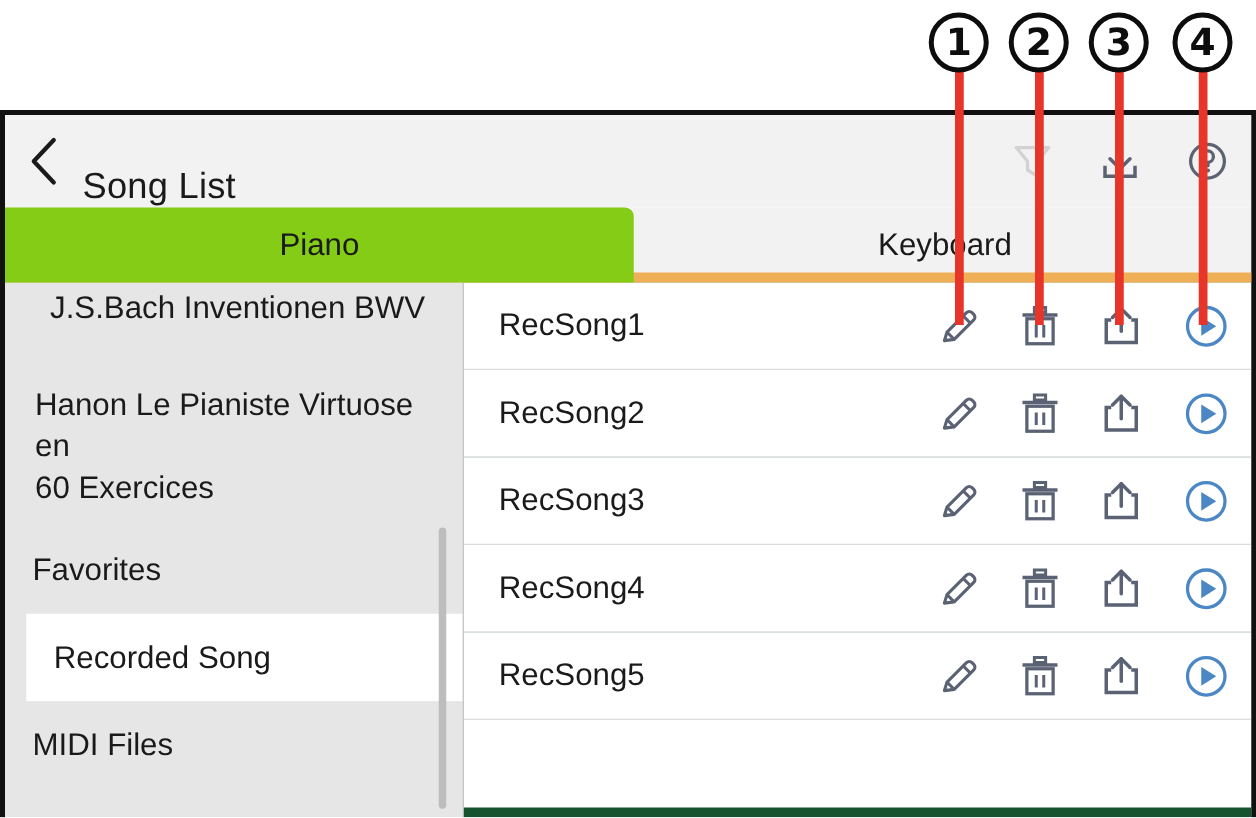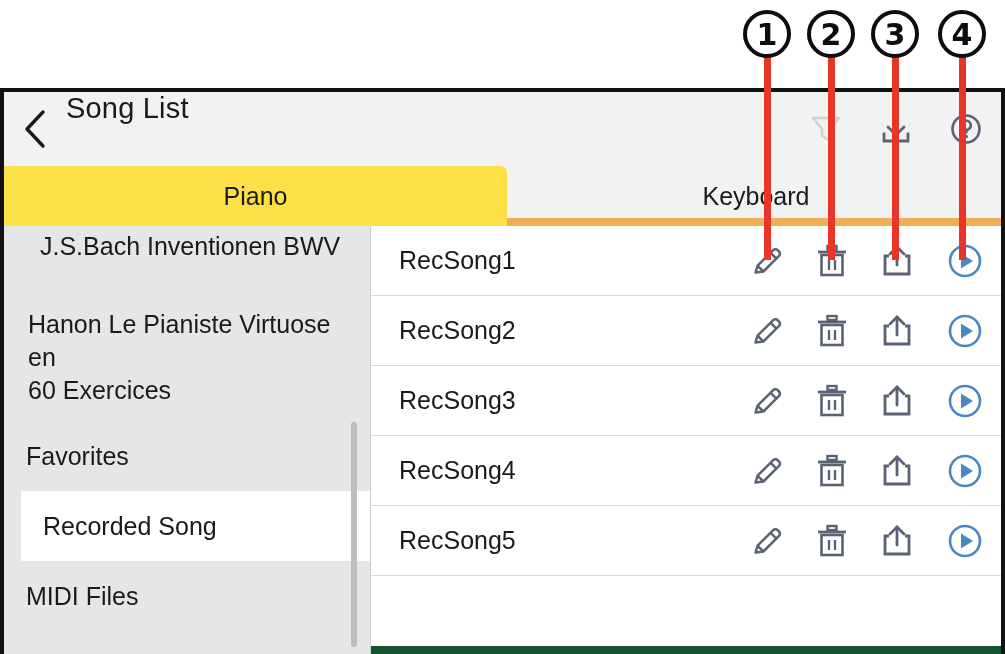--- a/index.html
+++ b/index.html
@@ -33,21 +33,21 @@
     background: #ffffff;
     overflow: hidden;
   }
 
   
   .titlebar {
     position: relative;
     height: 74px;
     background: #f2f2f2;
     display: flex;
-    align-items: flex-start;
+    align-items: flex-end;
     box-sizing: border-box;
   }
   .back-btn {
     width: 62px;
     height: 74px;
     display: flex;
     align-items: center;
     justify-content: center;
     cursor: pointer;
   }
@@ -90,21 +90,21 @@
     font-size: 25px;
     color: #1a1a1a;
     cursor: pointer;
     box-sizing: border-box;
     position: relative;
     z-index: 2;
   }
   .tab.piano   { width: 503px; }
   .tab.keyboard{ width: 498px; }
   .tab.active {
-    background: #fde047;
+    background: #84cc16;
     border-top-right-radius: 7px;
   }
   .tab-underline {
     position: absolute;
     left: 0;
     bottom: 0;
     width: 1005px;
     height: 8px;
     background: #eeaf56;
     z-index: 1;

